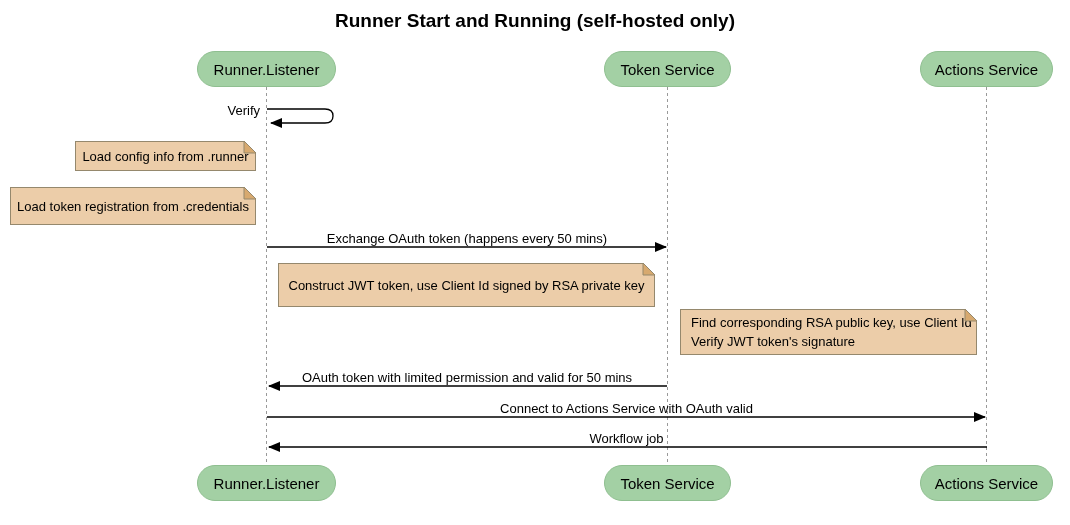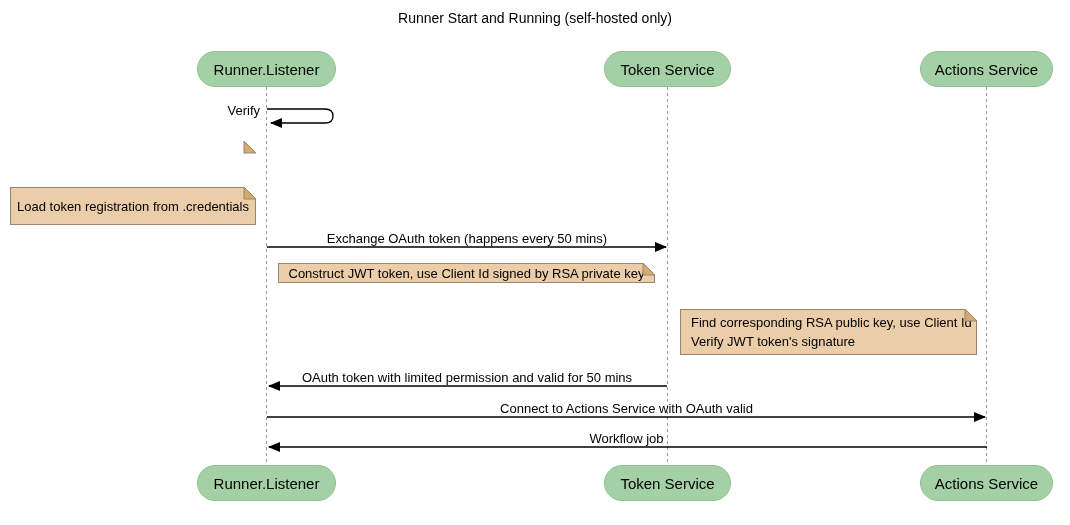--- a/index.html
+++ b/index.html
@@ -1,19 +1,19 @@
 <!DOCTYPE html>
 <html style="--actor-fill: #a3d0a4; --actor-border: #8fbf90; --note-fill: #eccda9; --note-border: #95886d; --note-fold: #d7a96f; --lifeline: #999999; --arrow: #000000;"><head>
 <meta charset="utf-8">
 <style>
   html,body{margin:0;padding:0;background:#fff}
   .stage{position:relative;width:1070px;height:525px;background:#ffffff;
          font-family:"Liberation Sans",sans-serif;color:#000;overflow:hidden}
   .title{position:absolute;top:10px;left:0;width:100%;text-align:center;
-         font-weight:normal;font-size:14px}
+         font-weight:bold;font-size:19px}
   .actor{position:absolute;height:36px;box-sizing:border-box;
          background:var(--actor-fill,#a3d0a4);
          border:1px solid var(--actor-border,#8fbf90);
          border-radius:18px;display:flex;align-items:center;justify-content:center;
          font-size:15px}
   svg.layer{position:absolute;left:0;top:0;pointer-events:none}
   .lifeline{stroke:var(--lifeline,#999999);stroke-width:1;stroke-dasharray:3,3;fill:none}
   .msgline{stroke:var(--arrow,#000000);stroke-width:1.3;fill:none}
   #ah path{fill:var(--arrow,#000000)}
   .fold{fill:var(--note-fold,#d7a96f);stroke:var(--note-border,#95886d);stroke-width:1}
@@ -72,24 +72,27 @@
   <div class="actor" style="left:920px;top:465px;width:133px">
     <span>Actions Service</span>
   </div>
 
   <div class="start-label" style="left:190px;top:103px;width:70px">Verify</div>
   <div class="msg" style="left:267px;top:231px;width:400px">Exchange OAuth token (happens every 50 mins)</div>
   <div class="msg" style="left:267px;top:370px;width:400px">OAuth token with limited permission and valid for 50 mins</div>
   <div class="msg" style="left:267px;top:401px;width:719px">Connect to Actions Service with OAuth valid</div>
   <div class="msg" style="left:267px;top:431px;width:719px">Workflow job</div>
 
+  <div class="note" style="left:75px;top:141px;width:181px;height:30px">
+    <span>Load config info from .runner</span>
+  </div>
   <div class="note" style="left:10px;top:187px;width:246px;height:38px">
     <span>Load token registration from .credentials</span>
   </div>
-  <div class="note" style="left:278px;top:263px;width:377px;height:20px">
+  <div class="note" style="left:278px;top:263px;width:377px;height:44px">
     <span>Construct JWT token, use Client Id signed by RSA private key</span>
   </div>
   <div class="note multiline" style="left:680px;top:309px;width:297px;height:46px">
     <span>Find corresponding RSA public key, use Client Id</span>
     <span>Verify JWT token's signature</span>
   </div>
 
   <svg class="layer" width="1070" height="525">
     <polygon class="fold" points="244,141 256,153 244,153"></polygon>
     <polygon class="fold" points="244,187 256,199 244,199"></polygon>

